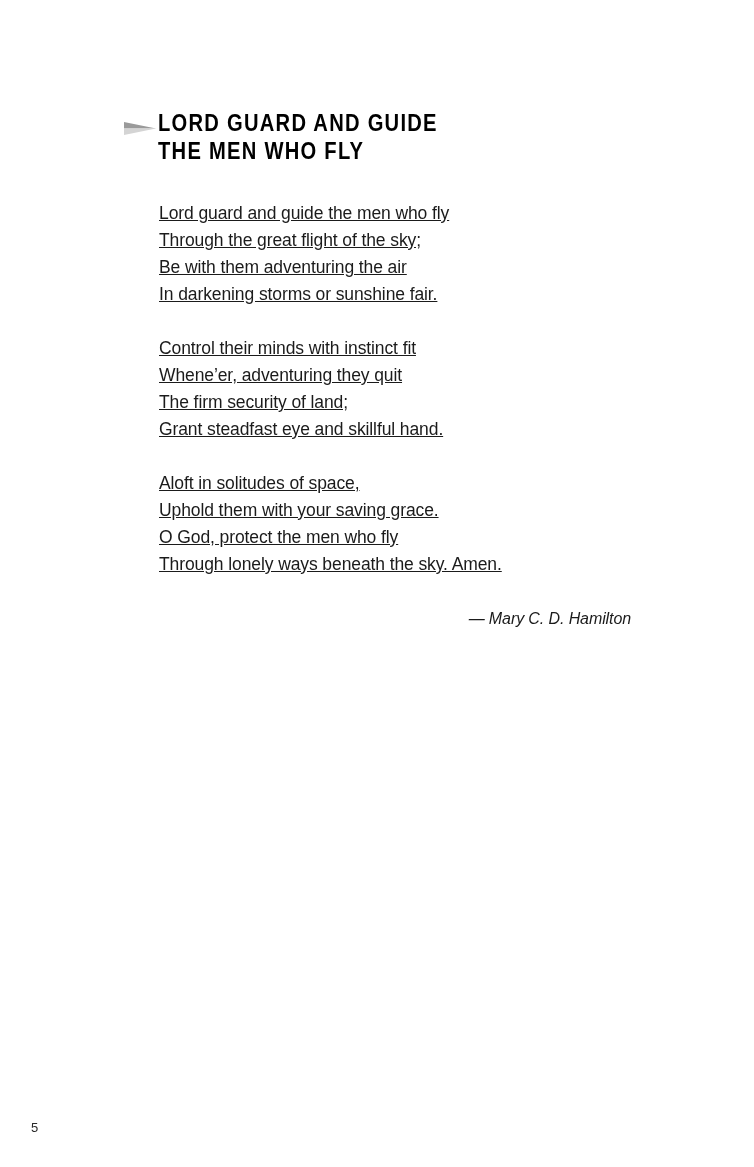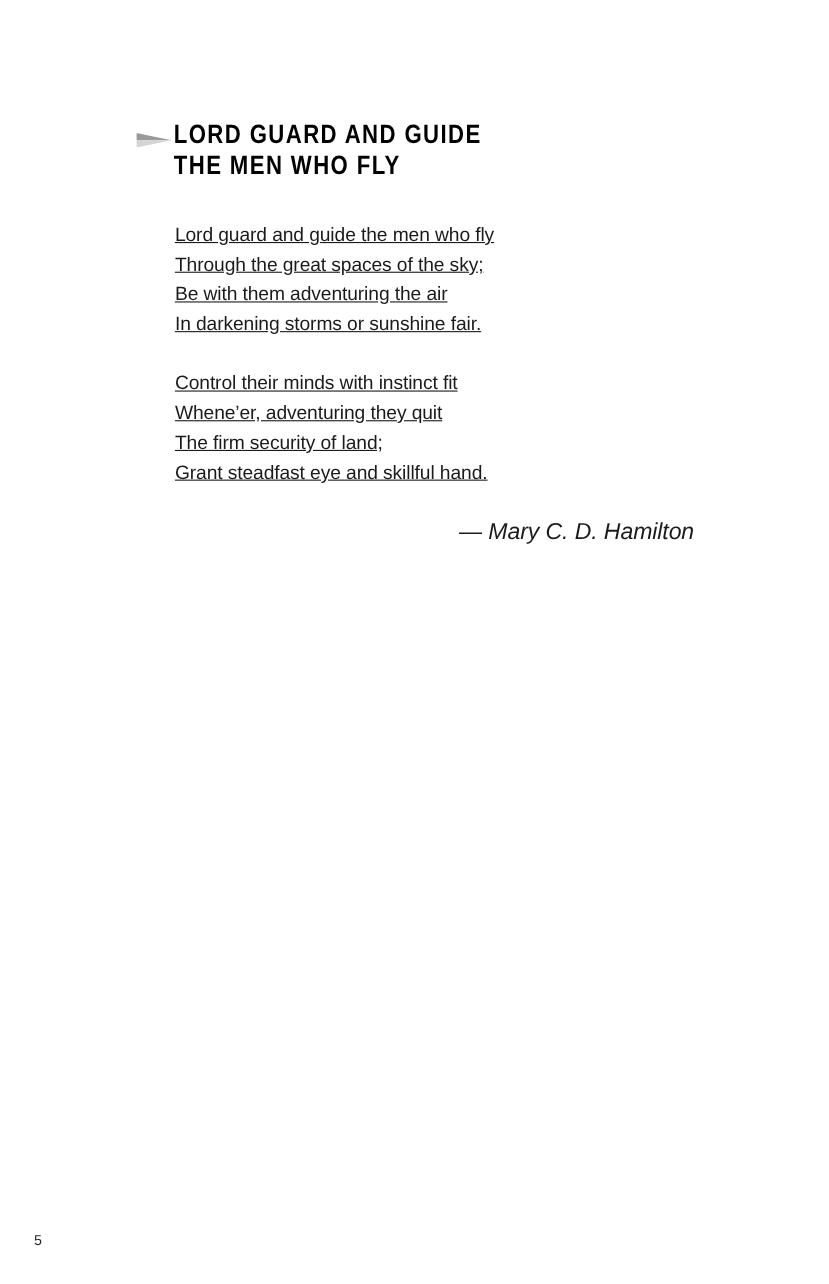--- a/index.html
+++ b/index.html
@@ -49,21 +49,21 @@
     line-height: 27px;
     letter-spacing: -0.1px;
     color: #1b1b1b;
   }
   .stanza { margin: 0 0 27px 0; text-decoration: underline; }
   .poem-line { display: block; }
   .attribution {
     margin-top: 27px;
     text-align: right;
     font-style: italic;
-    font-size: 21px;
+    font-size: 16px;
     line-height: 27px;
     color: #1b1b1b;
     padding-right: 8px;
   }
   .page-number {
     position: absolute;
     left: 31px;
     top: 1120px;
     font-size: 13px;
     line-height: 15px;
@@ -86,33 +86,39 @@
     <h1 class="title">
       <span class="title-line">LORD GUARD AND GUIDE</span>
       <span class="title-line">THE MEN WHO FLY</span>
     </h1>
   </div>
 
   <div class="poem">
 
     <div class="stanza">
       <span class="poem-line">Lord guard and guide the men who fly</span>
-      <span class="poem-line">Through the great spaces of the sky;</span>
+      <span class="poem-line">Through the great flight of the sky;</span>
       <span class="poem-line">Be with them adventuring the air</span>
       <span class="poem-line">In darkening storms or sunshine fair.</span>
     </div>
 
 
     <div class="stanza">
       <span class="poem-line">Control their minds with instinct fit</span>
       <span class="poem-line">Whene’er, adventuring they quit</span>
       <span class="poem-line">The firm security of land;</span>
       <span class="poem-line">Grant steadfast eye and skillful hand.</span>
     </div>
 
+    <div class="stanza">
+      <span class="poem-line">Aloft in solitudes of space,</span>
+      <span class="poem-line">Uphold them with your saving grace.</span>
+      <span class="poem-line">O God, protect the men who fly</span>
+      <span class="poem-line">Through lonely ways beneath the sky. Amen.</span>
+    </div>
 
     <div class="attribution">— Mary C. D. Hamilton</div>
 
   </div>
 
   <div class="page-number">5</div>
 
 </div>
 
 </body></html>

